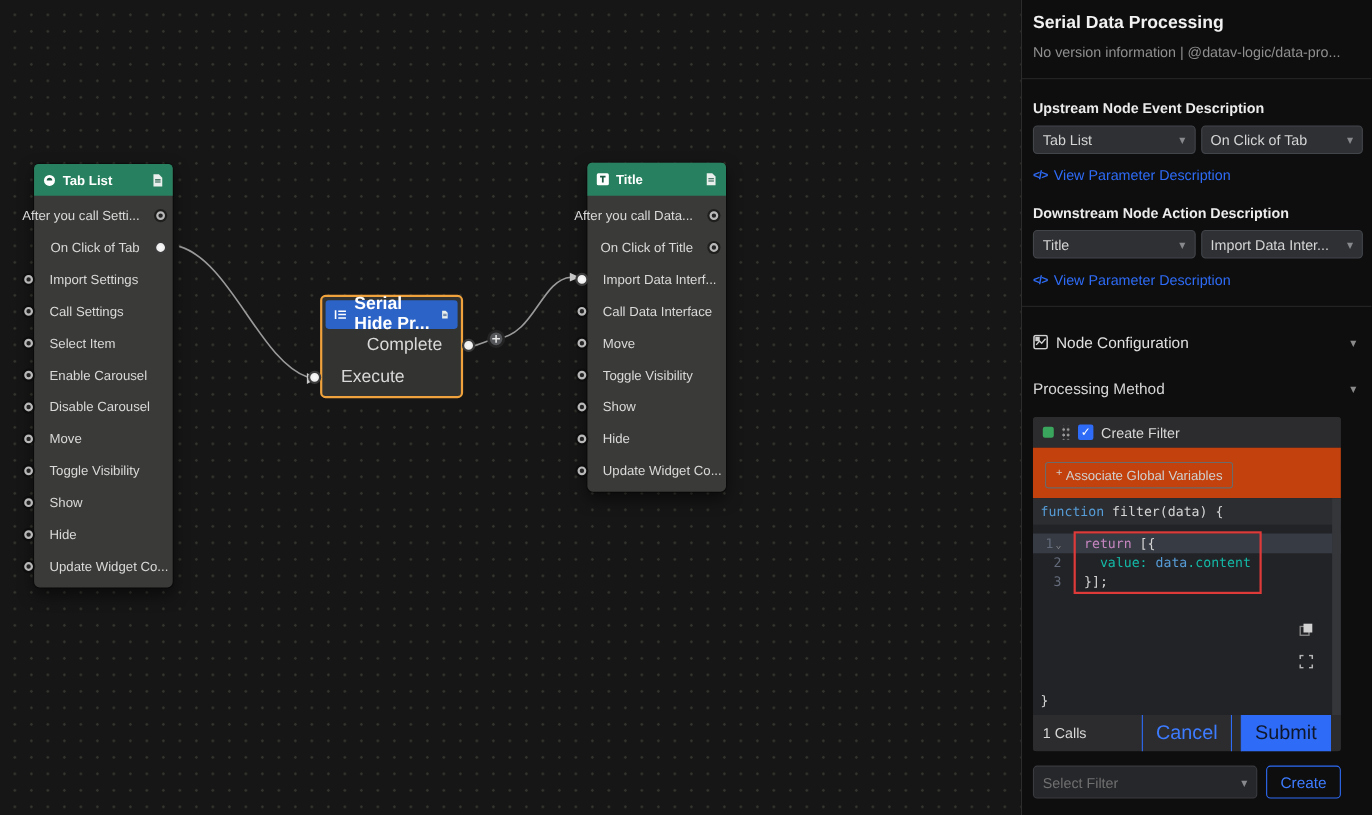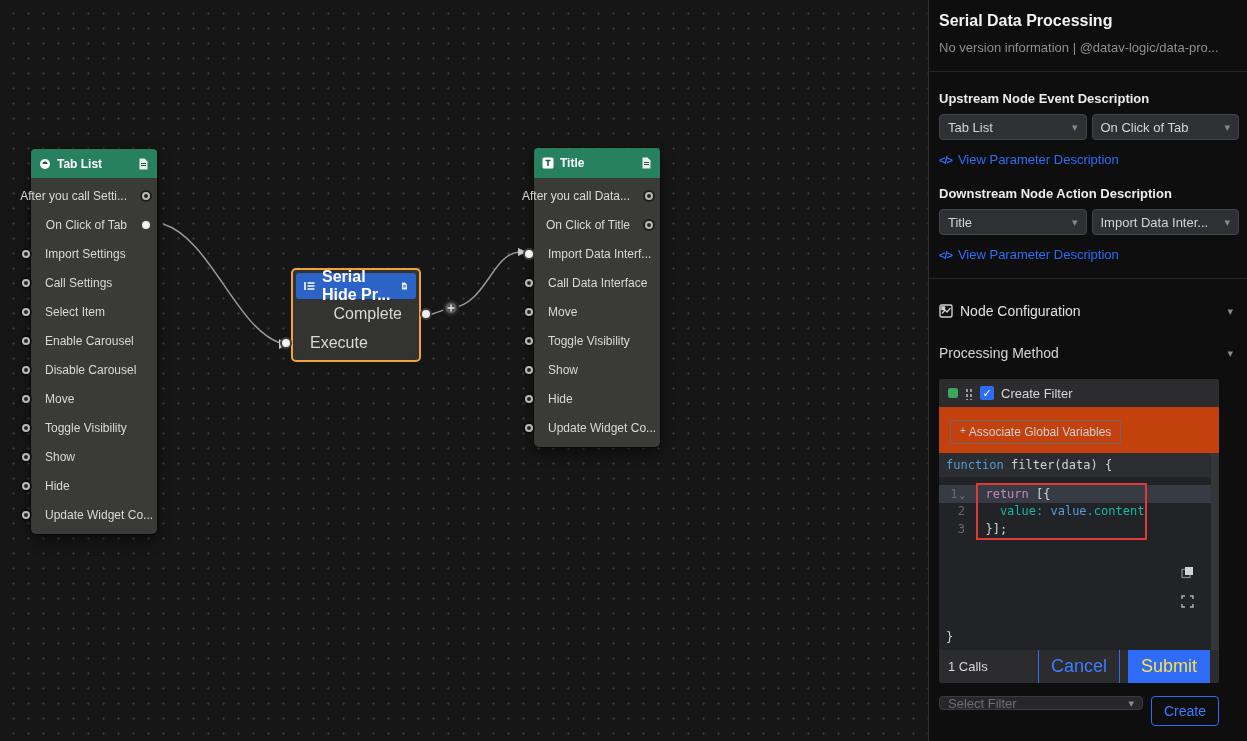--- a/index.html
+++ b/index.html
@@ -93,26 +93,26 @@
   .closing-brace { position:absolute; left:7px; bottom:6px; }
   .scroll-strip { position:absolute; right:0; top:0; bottom:0; width:8px; background:#34363a; }
   .icon-copy { position:absolute; right:24px; top:112px; }
   .icon-expand { position:absolute; right:25px; top:142px; }
 
   .card-footer { height:33px; background:#2c2c2e; display:flex; align-items:center;
     padding:0 9px; font-size:13px; color:#d8d8d8; }
   .btn { font-size:18px; border-radius:3px; padding:16px 12px; cursor:pointer;
     font-family:"Liberation Sans", sans-serif; }
   .btn-ghost { background:transparent; border:1px solid #2e6bf6; color:#3d7bff; }
-  .btn-primary { background:#2e6bf6; border:1px solid #2e6bf6; color:#fde047; }
+  .btn-primary { background:#2e6bf6; border:1px solid #2e6bf6; color:#0f172a; }
   .card-footer .btn-ghost { margin-left:auto; }
   .card-footer .btn-primary { margin-left:8px; }
 
   .bottom-row { display:flex; gap:8px; margin-top:13px; width:280px; }
-  .select.placeholder { height:14px; color:#6f6f6f; background:#26272b; border-color:#3a3b40; }
+  .select.placeholder { height:30px; color:#6f6f6f; background:#26272b; border-color:#3a3b40; }
   .create-btn { flex:0 0 68px; height:30px; background:transparent; border:1px solid #2e6bf6;
     border-radius:4px; color:#3d7bff; font-size:14px; cursor:pointer; }
 </style>
 </head>
 <body>
 
 <div class="app">
 
   <div class="canvas">
 
@@ -340,21 +340,21 @@
       </div>
       <div class="code-area">
         <div class="sig-row"><span class="tok-kw2">function</span><span> filter(data) {</span></div>
         <div style="padding-top:8px;">
           <div class="code-line hl">
             <span class="gutter"><span>1</span><span class="fold">⌄</span></span>
             <span class="tok-kw">  return</span><span> [{</span>
           </div>
           <div class="code-line">
             <span class="gutter">2</span>
-            <span class="tok-prop">    value:</span><span class="tok-var"> value</span><span class="tok-prop">.content</span>
+            <span class="tok-prop">    value:</span><span class="tok-var"> data</span><span class="tok-prop">.content</span>
           </div>
           <div class="code-line">
             <span class="gutter">3</span>
             <span>  }];</span>
           </div>
         </div>
         <div class="red-box"></div>
         <svg class="icon-copy" width="15" height="15" viewBox="0 0 15 15">
           <rect x="2" y="4.5" width="8" height="8" fill="none" stroke="#8a8a8a" stroke-width="1.2"></rect>
           <rect x="5" y="2" width="8" height="8" fill="#d2d2d2"></rect>

